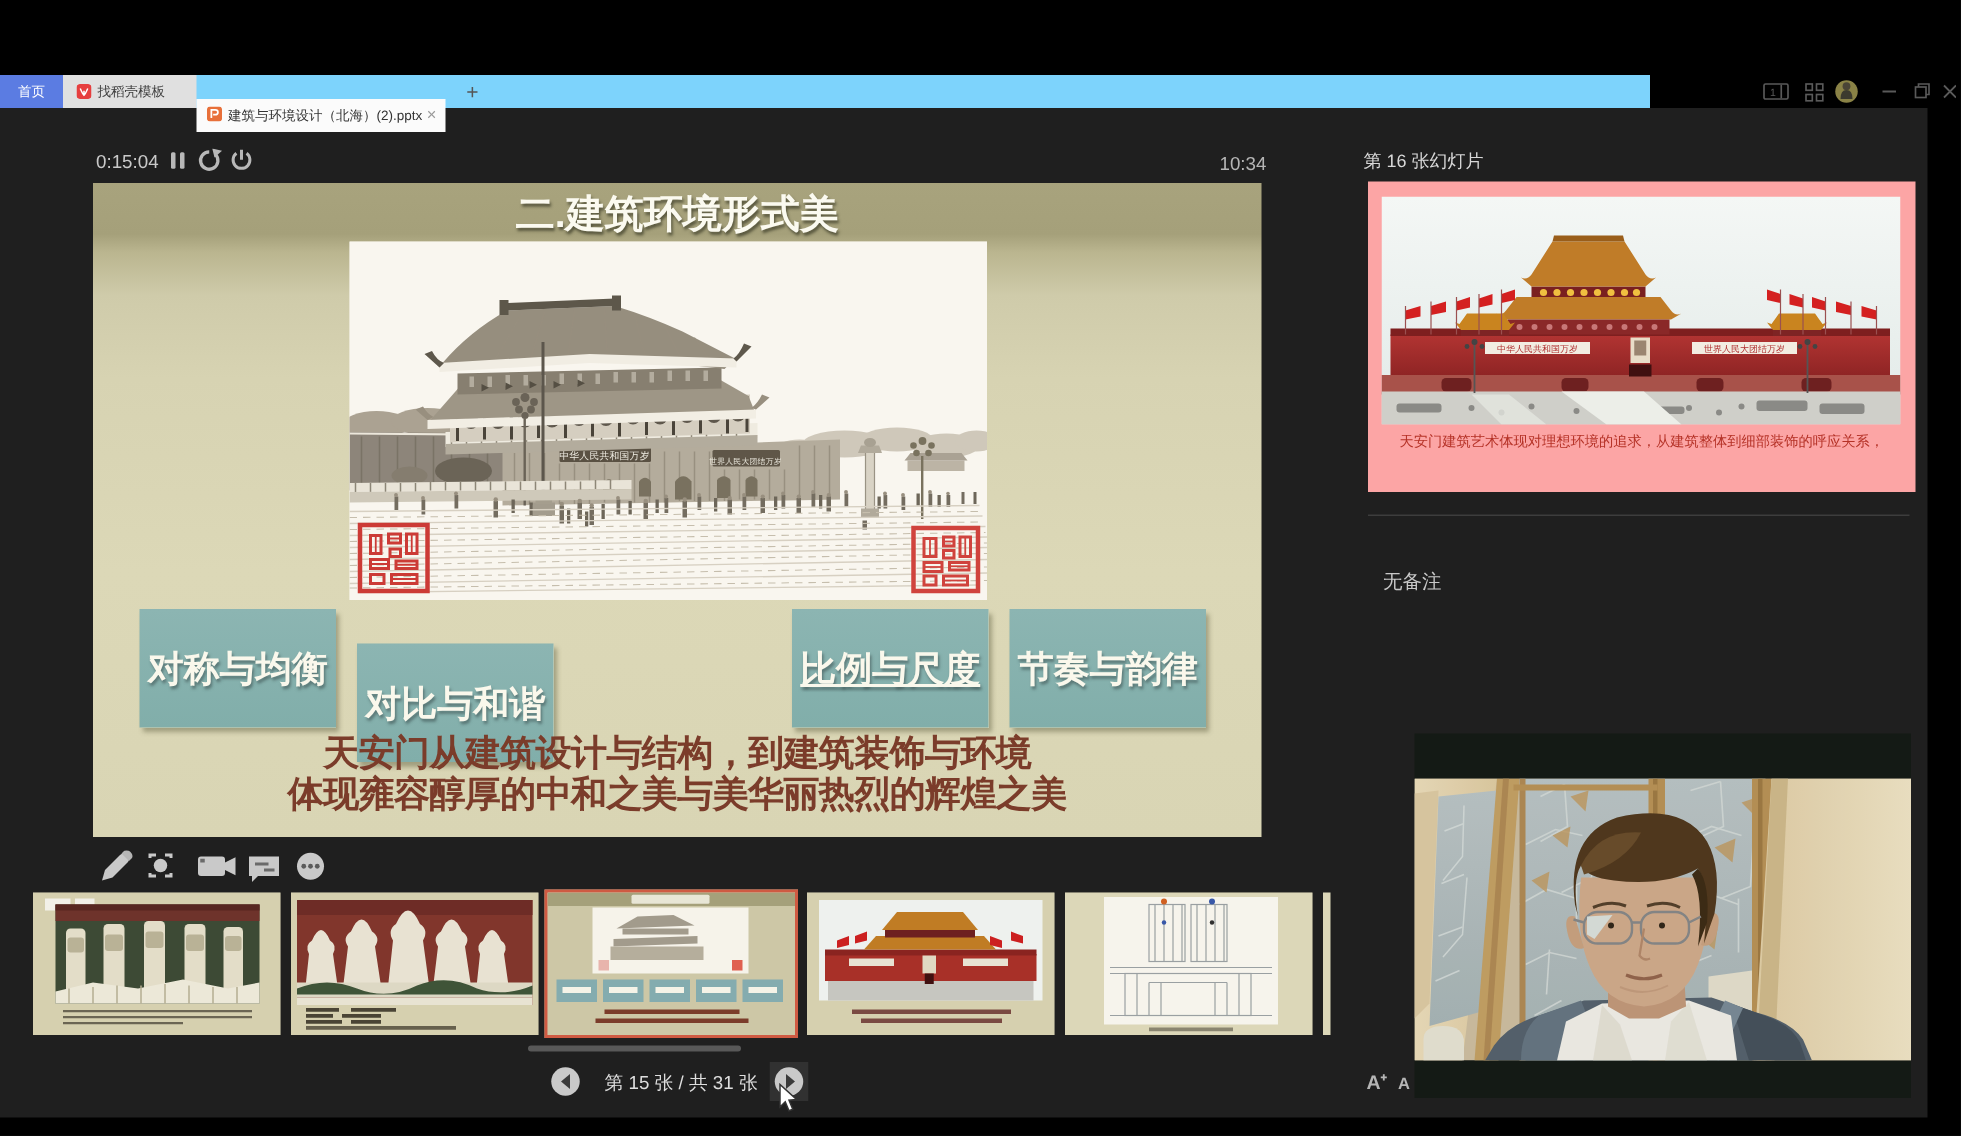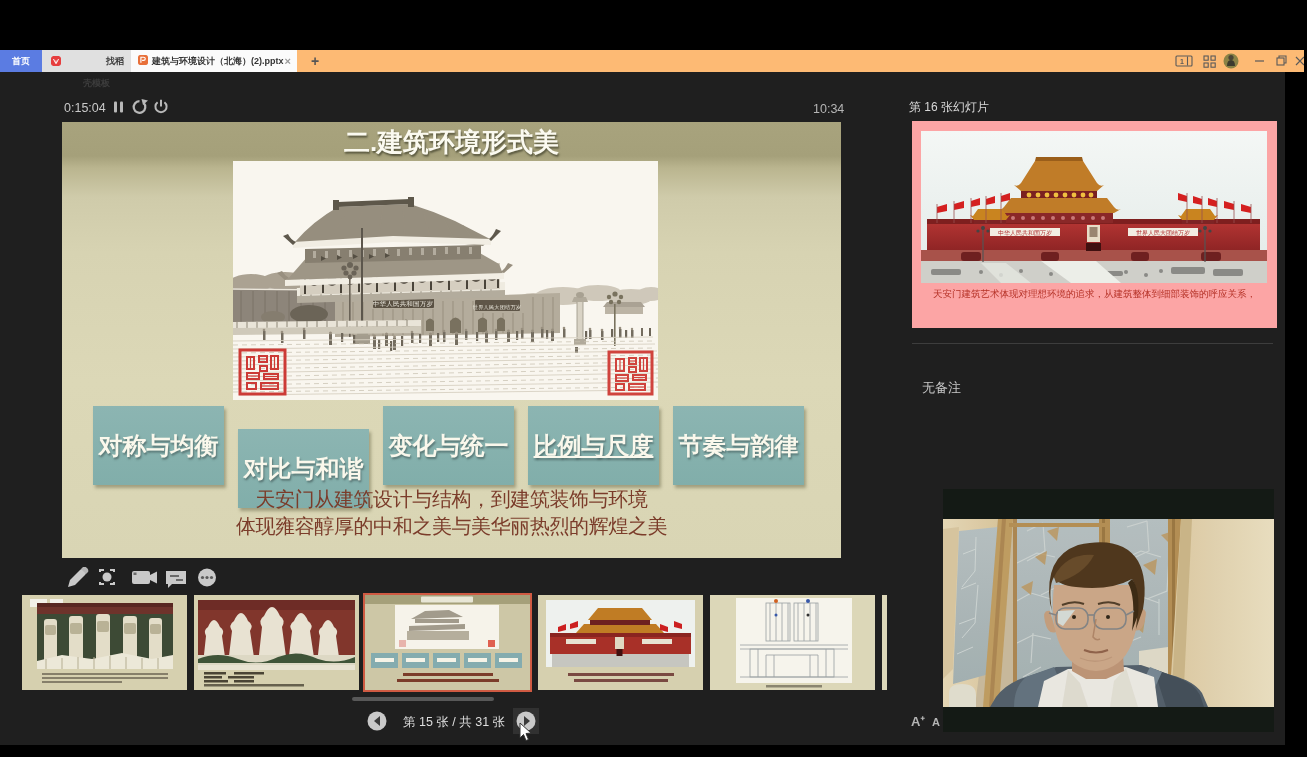--- a/index.html
+++ b/index.html
@@ -1,43 +1,43 @@
 <!DOCTYPE html>
 <html><head>
 <meta charset="utf-8">
 <style>
 * { margin:0; padding:0; box-sizing:border-box; }
 html,body { width:1307px; height:757px; background:#000; overflow:hidden; }
 body { font-family:"Liberation Sans", sans-serif; position:relative; }
 .abs { position:absolute; }
 
 
-#tabbar { position:absolute; left:0; top:50px; width:1304px; height:22px; background:#fdba74;font-weight:bold; }
+#tabbar { position:absolute; left:0; top:50px; width:1100px; height:22px; background:#7dd3fc; }
 #tab1 { position:absolute; left:0; top:0; width:42px; height:22px; background:#5b7ce2; color:#fff; font-size:9px; line-height:22px; text-align:center; }
-#tab2 { position:absolute; left:42px; top:0; width:89px; height:22px; background:#e0e0e0; color:#3c3c3c; font-size:9px; line-height:22px;padding-left:41px; }
-#tab3 { position:absolute; left:131px; top:0; width:166px; height:22px; background:#fbfbfb; color:#333; font-size:9px; line-height:22px; }
+#tab2 { position:absolute; left:42px; top:0; width:89px; height:22px; background:#e0e0e0; color:#3c3c3c; font-size:9px; line-height:22px; }
+#tab3 { position:absolute; left:131px; top:16px; width:166px; height:22px; background:#fbfbfb; color:#333; font-size:9px; line-height:22px; }
 .ticon { position:absolute; top:6px; width:10px; height:10px; border-radius:2px; }
 #plus { position:absolute; left:306px; top:2px; width:18px; height:18px; color:#555; font-size:14px; line-height:18px; text-align:center; }
 
 
 #main { position:absolute; left:0; top:72px; width:1285px; height:673px; background:#1f1f1f; }
 
 #timer { position:absolute; left:64px; top:101px; color:#c9c9c9; font-size:12.5px; }
 #clock { position:absolute; left:813px; top:102px; color:#b5b5b5; font-size:12.5px; }
 
 
 #slide { position:absolute; left:62px; top:122px; width:779px; height:436px;
   background:linear-gradient(180deg,#a8a37d 0px,#a5a07a 34px,#bab58f 46px,#cfcbaa 75px,#d7d3b2 130px,#dcd8b7 260px,#d9d5b4 436px); }
 #slidetitle { position:absolute; left:0; top:3px; width:100%; text-align:center; font-size:26px; font-weight:bold;
   color:#fbfaf0; text-shadow:1px 2px 2px rgba(60,60,40,.75); }
 #engr { position:absolute; left:171px; top:39px; width:425px; height:239px; background:#f8f5ee; }
 .btn { position:absolute; top:284px; width:131px; height:79px; background:linear-gradient(180deg,#8cb5b2,#81aeaa);
   box-shadow:2px 3px 3px rgba(90,90,60,.45); color:#faf8ec; font-size:24px; font-weight:bold;
   display:flex; align-items:center; justify-content:center; text-shadow:1px 2px 2px rgba(60,80,80,.6); }
-.mline { position:absolute; width:100%; text-align:center; color:#7b3c2a; font-size:20px; font-weight:normal; letter-spacing:-0.4px; }
+.mline { position:absolute; width:100%; text-align:center; color:#7b3c2a; font-size:24px; font-weight:bold; letter-spacing:-0.4px; }
 
 
 .thumb { position:absolute; top:595px; width:165px; height:95px; background:#d6d0af; overflow:hidden; }
 #scrollbar { position:absolute; left:352px; top:697px; width:142px; height:3.5px; background:#585858; border-radius:2px; }
 
 
 #navtext { position:absolute; left:403px; top:714px; color:#dedede; font-size:12.5px; }
 
 
 #rlabel { position:absolute; left:909px; top:99px; color:#d8d8d8; font-size:12px; }
@@ -515,21 +515,20 @@
         <line x1="396" y1="200" x2="403" y2="200"></line>
             <line x1="383" y1="217" x2="395" y2="217"></line>
         <line x1="400" y1="216.5" x2="413" y2="216.5"></line>
             <line x1="396" y1="226" x2="412" y2="226"></line>
       </g>
     </g>
   </svg>
   </div>
   <div class="btn" style="left:31px;">对称与均衡</div>
   <div class="btn" style="left:176px;margin-top:23px;">对比与和谐</div>
-  <div class="btn" style="left:321px;">变化与统一</div>
   <div class="btn" style="left:466px;text-decoration:underline;">比例与尺度</div>
   <div class="btn" style="left:611px;">节奏与韵律</div>
   <div class="mline" style="top:364px;">天安门从建筑设计与结构，到建筑装饰与环境</div>
   <div class="mline" style="top:391px;">体现雍容醇厚的中和之美与美华丽热烈的辉煌之美</div>
 </div>
 
 <div class="thumb" style="left:22px;">
   <svg width="165" height="95" viewBox="0 0 165 95">
     <rect width="165" height="95" fill="#d6d0af"></rect>
     <rect x="8" y="4" width="17" height="8" fill="#f2f0e8"></rect>

